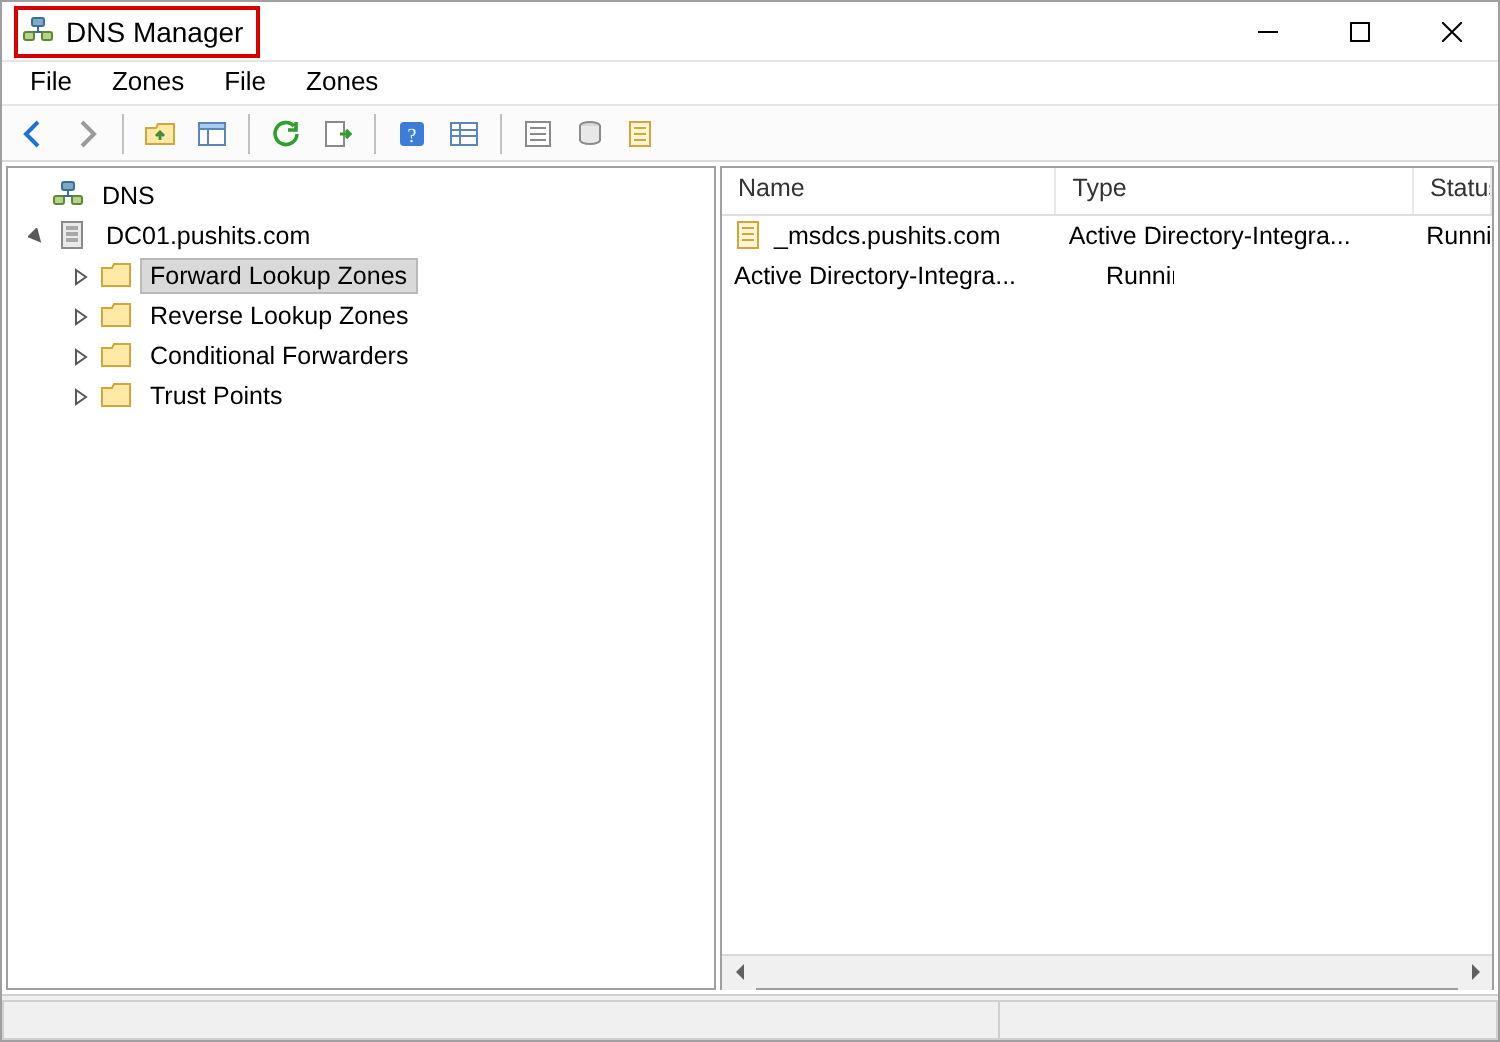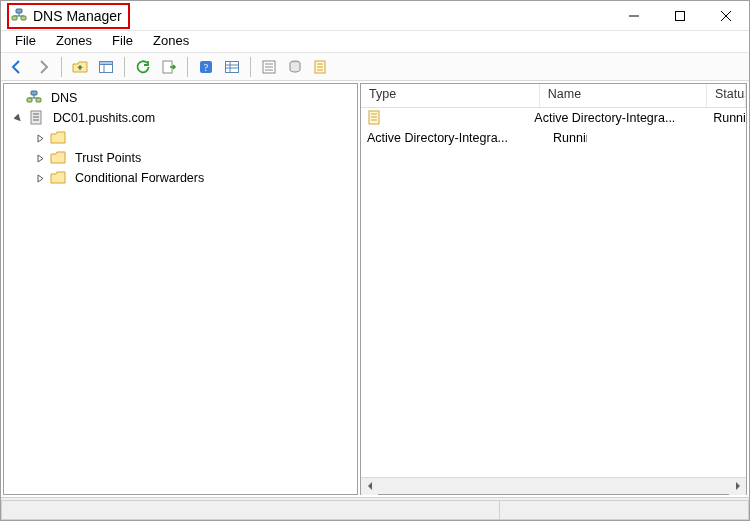--- a/index.html
+++ b/index.html
@@ -221,60 +221,73 @@
       </div>
       <div class="tree-row indent-2 selected">
         <span class="expander">
             <svg viewBox="0 0 9 9">
               <path d="M2 1 L7 4.5 L2 8 Z" fill="none" stroke="#595959"></path>
             </svg>
           </span>
         <span class="folder-icon"><svg viewBox="0 0 16 16">
               <path d="M1 4h5l1-2h8v11H1z" fill="#ffe9a6" stroke="#d2a638"></path>
             </svg></span>
+        <span class="label">Forward Lookup Zones</span>
+      </div>
+      <div class="tree-row indent-2">
+        <span class="expander">
+            <svg viewBox="0 0 9 9">
+              <path d="M2 1 L7 4.5 L2 8 Z" fill="none" stroke="#595959"></path>
+            </svg>
+          </span>
+        <span class="folder-icon"><svg viewBox="0 0 16 16">
+              <path d="M1 4h5l1-2h8v11H1z" fill="#ffe9a6" stroke="#d2a638"></path>
+            </svg></span>
+        <span class="label">Reverse Lookup Zones</span>
+      </div>
+      <div class="tree-row indent-2">
+        <span class="expander">
+            <svg viewBox="0 0 9 9">
+              <path d="M2 1 L7 4.5 L2 8 Z" fill="none" stroke="#595959"></path>
+            </svg>
+          </span>
+        <span class="folder-icon"><svg viewBox="0 0 16 16">
+              <path d="M1 4h5l1-2h8v11H1z" fill="#ffe9a6" stroke="#d2a638"></path>
+            </svg></span>
+        <span class="label">Conditional Forwarders</span>
       </div>
       <div class="tree-row indent-2">
         <span class="expander">
             <svg viewBox="0 0 9 9">
               <path d="M2 1 L7 4.5 L2 8 Z" fill="none" stroke="#595959"></path>
             </svg>
           </span>
         <span class="folder-icon"><svg viewBox="0 0 16 16">
               <path d="M1 4h5l1-2h8v11H1z" fill="#ffe9a6" stroke="#d2a638"></path>
             </svg></span>
         <span class="label">Trust Points</span>
       </div>
-      <div class="tree-row indent-2">
-        <span class="expander">
-            <svg viewBox="0 0 9 9">
-              <path d="M2 1 L7 4.5 L2 8 Z" fill="none" stroke="#595959"></path>
-            </svg>
-          </span>
-        <span class="folder-icon"><svg viewBox="0 0 16 16">
-              <path d="M1 4h5l1-2h8v11H1z" fill="#ffe9a6" stroke="#d2a638"></path>
-            </svg></span>
-        <span class="label">Conditional Forwarders</span>
-      </div>
     </div>
 
     <div class="list-pane">
       <div class="list-header">
+        <div class="col col-name">Name</div>
         <div class="col col-type">Type</div>
-        <div class="col col-name">Name</div>
         <div class="col col-status">Status</div>
       </div>
       <div class="list-body">
         <div class="list-row">
           <div class="cell col-name">
             <span class="zone-icon"><svg viewBox="0 0 16 16">
                   <rect x="2" y="1" width="10" height="13" fill="#fff6d6" stroke="#d2a638"></rect>
                   <line x1="4" y1="4" x2="10" y2="4" stroke="#d2a638"></line>
                   <line x1="4" y1="7" x2="10" y2="7" stroke="#d2a638"></line>
                   <line x1="4" y1="10" x2="10" y2="10" stroke="#d2a638"></line>
                 </svg></span>
+            <span>_msdcs.pushits.com</span>
           </div>
           <div class="cell col-type">Active Directory-Integra...</div>
           <div class="cell col-status">Running</div>
         </div>
         <div class="list-row">
           <div class="cell col-type">Active Directory-Integra...</div>
           <div class="cell col-status">Running</div>
         </div>
       </div>
       <div class="list-scroll">

